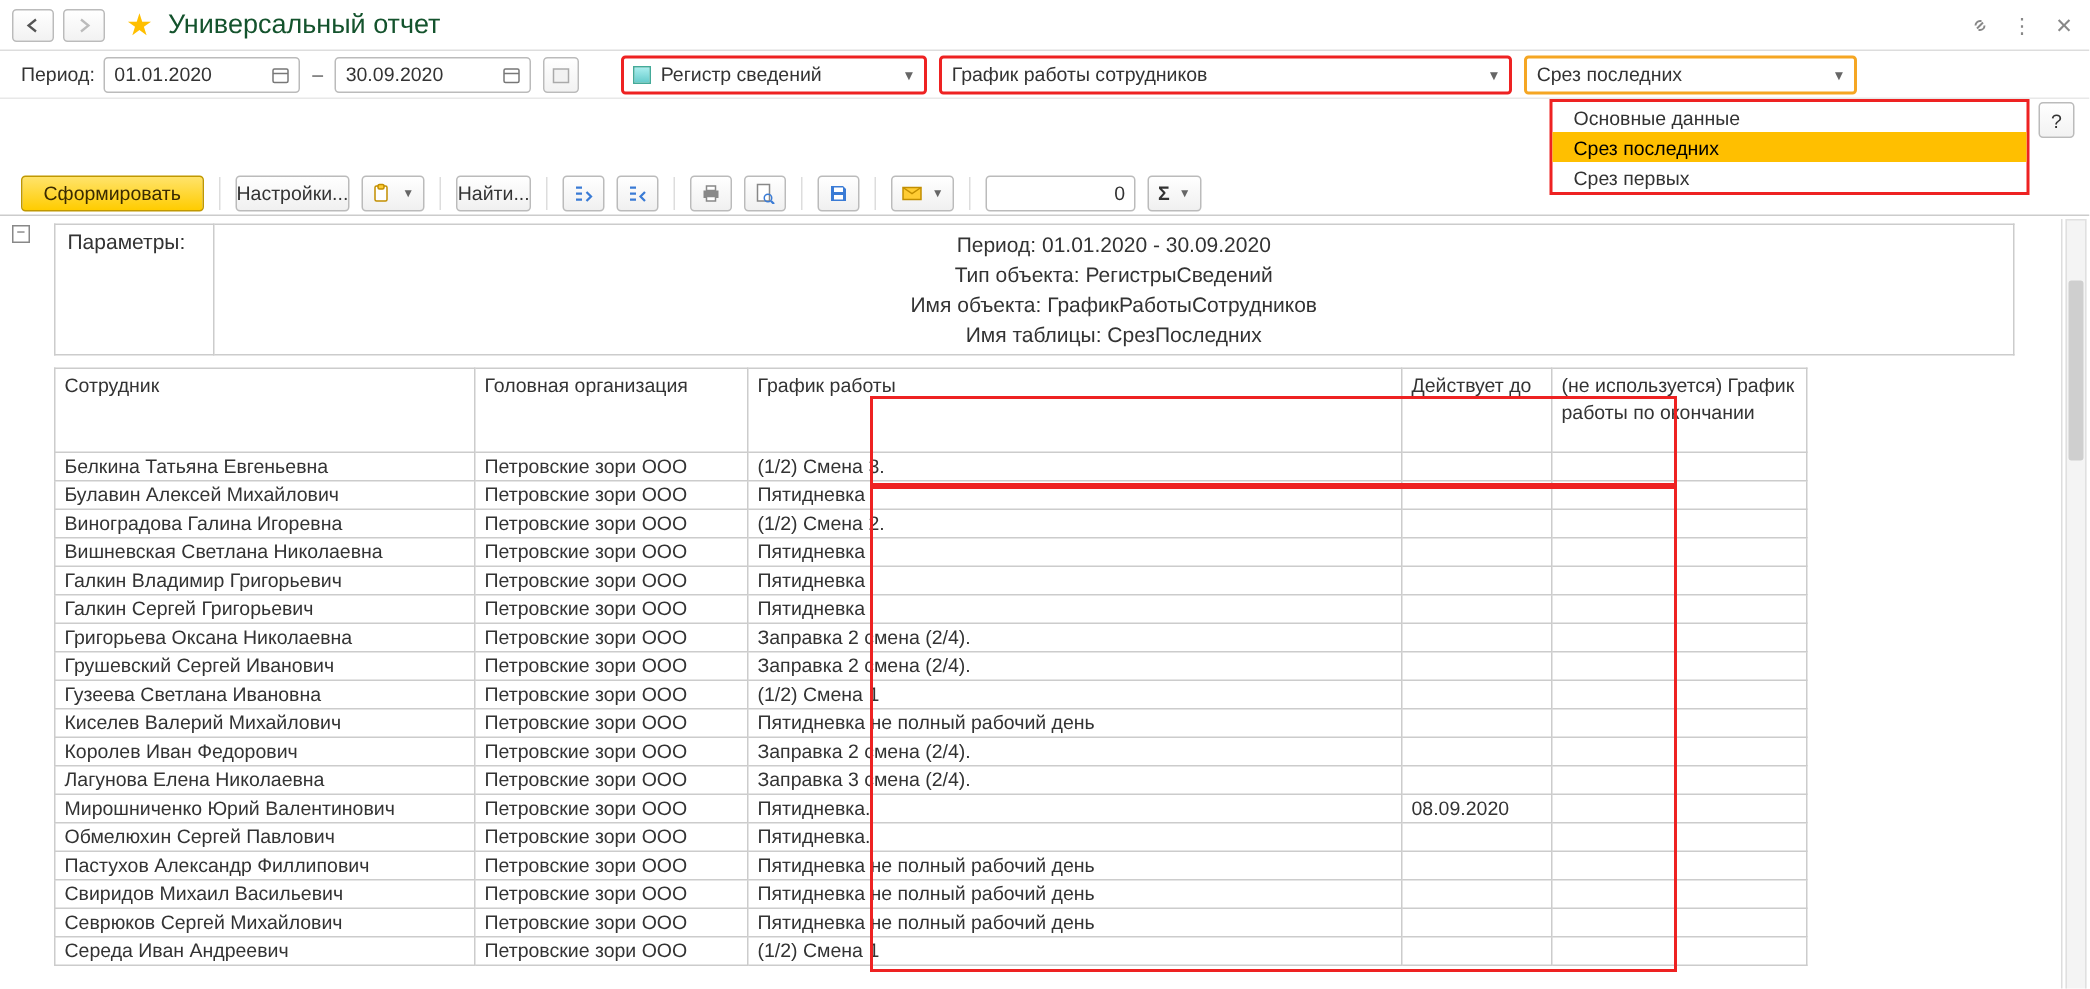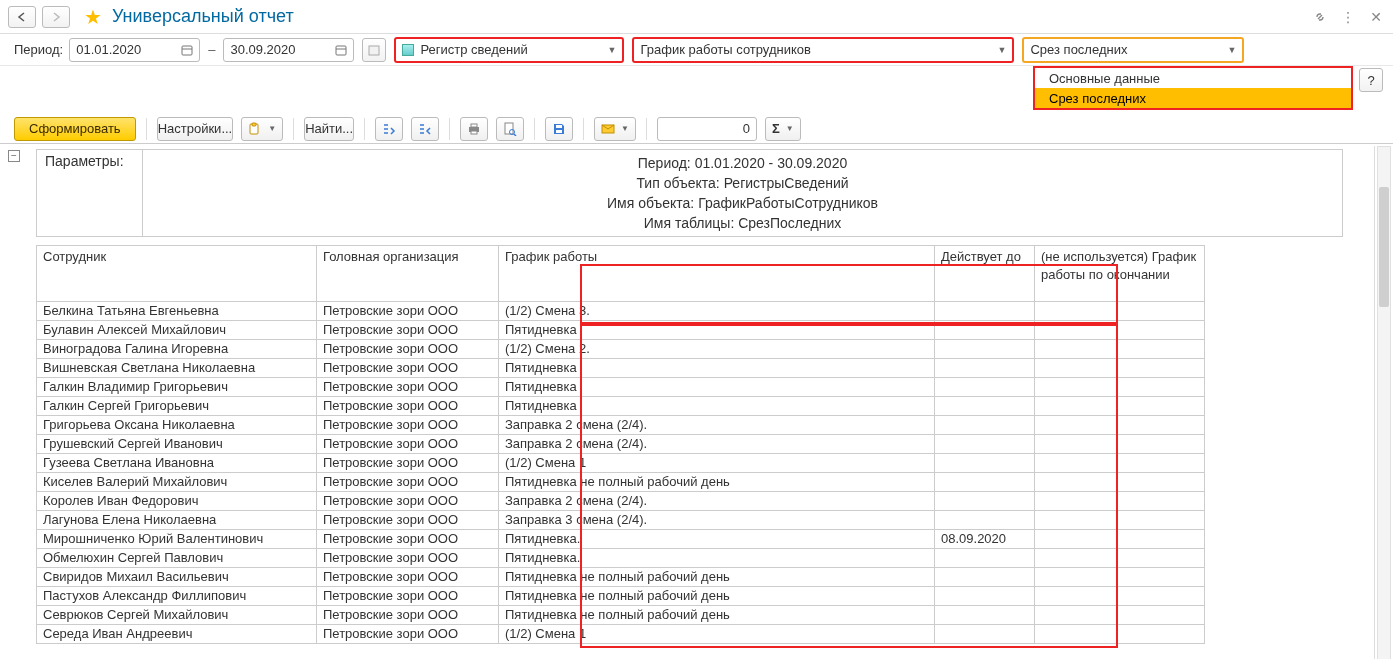--- a/index.html
+++ b/index.html
@@ -13,21 +13,21 @@
     display: flex; align-items: center; height: 34px; padding: 2px 8px;
     border-bottom: 1px solid #ddd; gap: 6px;
   }
   .nav-btn {
     width: 28px; height: 22px; border: 1px solid #bbb; border-radius: 3px;
     display: inline-flex; align-items: center; justify-content: center;
     background: linear-gradient(#fff,#f2f2f2); cursor: pointer; font-size: 12px; color: #555;
   }
   .nav-btn:last-of-type { color: #bbb; }
   .star-icon { color: #ffbf00; font-size: 20px; margin: 0 4px 0 8px; }
-  .title-text { font-size: 18px; color: #0369a1; flex: 1; }
+  .title-text { font-size: 18px; color: #14532d; flex: 1; }
   .tb-right { display: flex; gap: 10px; align-items: center; }
   .link-icon, .dots-icon, .close-icon {
     width: 18px; height: 18px; display: inline-flex; align-items: center; justify-content: center;
     color: #888; cursor: pointer; font-size: 14px;
   }
   
   .filterbar {
     display: flex; align-items: center; height: 32px; padding: 2px 10px 2px 14px; gap: 8px; position: relative;
     border-bottom: 1px solid #e8e8e8;
   }
@@ -46,21 +46,21 @@
     width: 24px; height: 24px; border: 1px solid #bbb; border-radius: 3px; background: linear-gradient(#fff,#f2f2f2);
     display: inline-flex; align-items: center; justify-content: center; cursor: pointer;
   }
   .combo {
     height: 26px; border: 2px solid #e22; border-radius: 3px;
     display: inline-flex; align-items: center; justify-content: space-between;
     padding: 0 4px 0 6px; background: #fff; gap: 6px;
   }
   .combo .dd { color: #666; font-size: 9px; padding: 0 2px; cursor: pointer; }
   .combo.orange { border-color: #f5a623; }
-  .combo1 { width: 230px; }
+  .combo1 { width: 204px; margin-left: 20px; }
   .combo2 { width: 382px; }
   .combo3 { width: 222px; }
   .combo .tbl-ic { display: inline-block; width: 12px; height: 12px; border: 1px solid #4a9; background: linear-gradient(#aee, #6cc); margin-right: 2px;}
   
   .dd-list {
     position: absolute; top: 32px; right: 40px; width: 320px;
     border: 2px solid #e22; background: #fff; z-index: 20;
   }
   .dd-item { height: 20px; padding: 0 14px; display: flex; align-items: center; color: #333; cursor: pointer; }
   .dd-item.sel { background: #ffbf00; color: #000; }
@@ -215,20 +215,21 @@
   </span>
 
   <span class="combo combo3 orange">
     <span>Срез последних</span>
     <span class="dd">▼</span>
   </span>
 
   <div class="dd-list">
     <div class="dd-item">Основные данные</div>
     <div class="dd-item sel">Срез последних</div>
+    <div class="dd-item">Срез первых</div>
   </div>
 </div>
 
 <div class="toolbar" style="position:relative;margin-top:48px;">
   <span class="btn primary">Сформировать</span>
   <span class="sep"></span>
   <span class="btn">Настройки...</span>
   <span class="btn icon">
     <svg width="14" height="14" viewBox="0 0 14 14">
         <rect x="2" y="2" width="8" height="10" rx="1" fill="#fff" stroke="#c28e00"></rect>
@@ -424,28 +425,28 @@
             <td></td>
           </tr>
           <tr>
             <td>Обмелюхин Сергей Павлович</td>
             <td>Петровские зори ООО</td>
             <td>Пятидневка.</td>
             <td></td>
             <td></td>
           </tr>
           <tr>
+            <td>Пастухов Александр Филлипович</td>
+            <td>Петровские зори ООО</td>
+            <td>Пятидневка не полный рабочий день</td>
+            <td></td>
+            <td></td>
+          </tr>
+          <tr>
             <td>Свиридов Михаил Васильевич</td>
-            <td>Петровские зори ООО</td>
-            <td>Пятидневка не полный рабочий день</td>
-            <td></td>
-            <td></td>
-          </tr>
-          <tr>
-            <td>Пастухов Александр Филлипович</td>
             <td>Петровские зори ООО</td>
             <td>Пятидневка не полный рабочий день</td>
             <td></td>
             <td></td>
           </tr>
           <tr>
             <td>Севрюков Сергей Михайлович</td>
             <td>Петровские зори ООО</td>
             <td>Пятидневка не полный рабочий день</td>
             <td></td>

